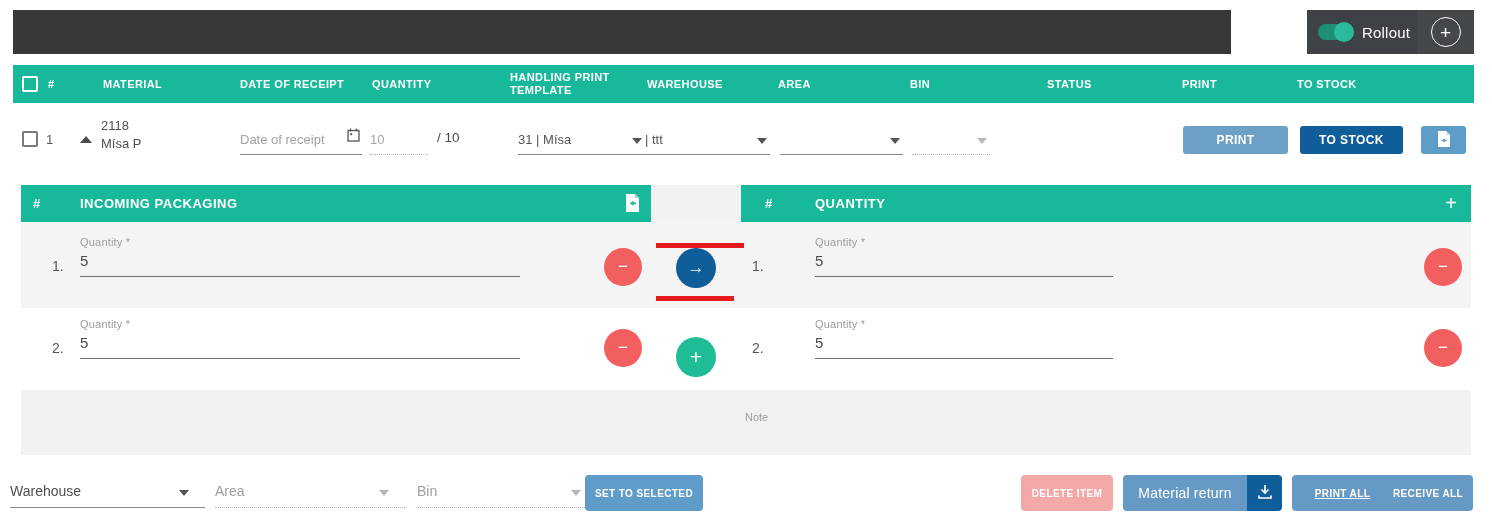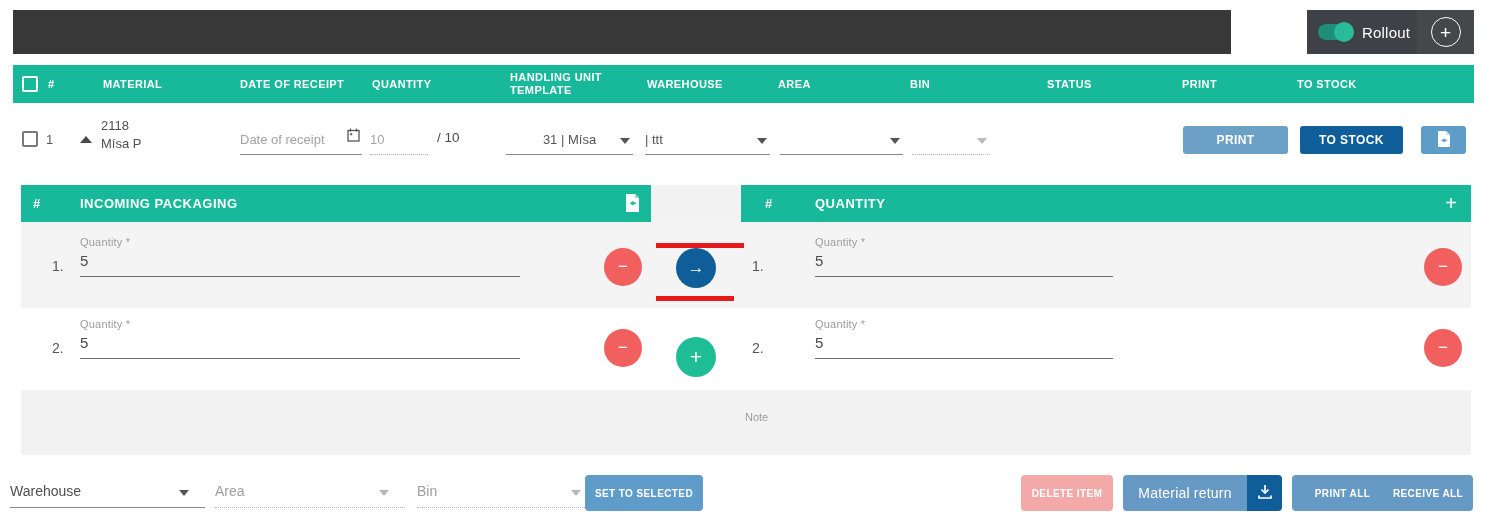--- a/index.html
+++ b/index.html
@@ -36,21 +36,21 @@
   .ufield.dotted { border-bottom:1px dotted #b3b3b3; }
   .ufield .ph { color:#a3a3a3; }
   .ufield .val { color:#555; }
   .sel-caret { position:absolute; right:3px; bottom:10px; width:0; height:0; border-left:5px solid transparent; border-right:5px solid transparent; border-top:6px solid #555; }
   .sel-caret.dim { border-top-color:#b8b8b8; }
   .cal-icon { position:absolute; right:2px; bottom:9px; }
 
   .f-date { left:240px; width:122px; }
   .f-recv { left:370px; width:58px; }
   .t-total { position:absolute; left:437px; top:27px; font-size:13.5px; color:#4a4a4a; }
-  .f-hut  { left:506px; width:127px;justify-content:center; }
+  .f-hut  { left:518px; width:127px; }
   .f-wh   { left:645px; width:125px; }
   .f-area { left:780px; width:123px; }
   .f-bin  { left:912px; width:78px; }
 
   .btn { position:absolute; display:flex; align-items:center; justify-content:center; color:#fff; border-radius:3px; font-weight:700; font-size:12px; letter-spacing:.4px; cursor:pointer; border:none; }
   .b-print   { left:1183px; top:23px; width:105px; height:28px; background:#6da0c6; }
   .b-tostock { left:1300px; top:23px; width:103px; height:28px; background:#0f5e99; }
   .b-doc     { left:1421px; top:23px; width:45px;  height:28px; background:#5d9dc8; }
 
   
@@ -91,21 +91,21 @@
   .ff-bin  { left:417px; width:180px; }
   .footer-field .ph { color:#9e9e9e; }
   .footer-field .val { color:#4f4f4f; }
   .footer-field .sel-caret { bottom:11px; right:16px; }
 
   .fbtn { position:absolute; top:475px; height:36px; display:flex; align-items:center; justify-content:center; color:#fff; border-radius:4px; font-weight:700; font-size:10px; letter-spacing:.4px; cursor:pointer; border:none; }
   .b-set     { left:585px;  width:118px; background:#5f9cc9; }
   .b-delete  { left:1021px; width:92px;  background:#f4a9a9; cursor:default; }
   .b-return  { left:1123px; width:124px; background:#6699c3; border-radius:4px 0 0 4px; font-size:14px; font-weight:400; letter-spacing:.2px; }
   .b-dl      { left:1247px; width:35px;  background:#0f5e99; border-radius:0 4px 4px 0; }
-  .b-printall{ left:1292px; width:101px;  background:#6699c3; }
+  .b-printall{ left:1292px; width:101px;  background:#6699c3;text-decoration:underline; }
   .b-recvall { left:1383px; width:90px;  background:#6699c3; }
 </style>
 </head>
 <body>
 
 <div class="stage">
 
   <div class="topbar">
     <div class="topbar-rollout">
       <span class="toggle">
@@ -117,21 +117,21 @@
       <span class="plus-circle">+</span>
     </div>
   </div>
 
   <div class="thead">
     <span class="cb white"></span>
     <span class="col" style="left:35px">#</span>
     <span class="col" style="left:90px">MATERIAL</span>
     <span class="col" style="left:227px">DATE OF RECEIPT</span>
     <span class="col" style="left:359px">QUANTITY</span>
-    <span class="col two-line" style="left:497px">HANDLING UNIT TEMPLATE</span>
+    <span class="col two-line" style="left:497px">HANDLING PRINT TEMPLATE</span>
     <span class="col" style="left:634px">WAREHOUSE</span>
     <span class="col" style="left:765px">AREA</span>
     <span class="col" style="left:897px">BIN</span>
     <span class="col" style="left:1034px">STATUS</span>
     <span class="col" style="left:1169px">PRINT</span>
     <span class="col" style="left:1284px">TO STOCK</span>
   </div>
 
   <div class="matrow">
     <span class="cb gray row-cb"></span>

